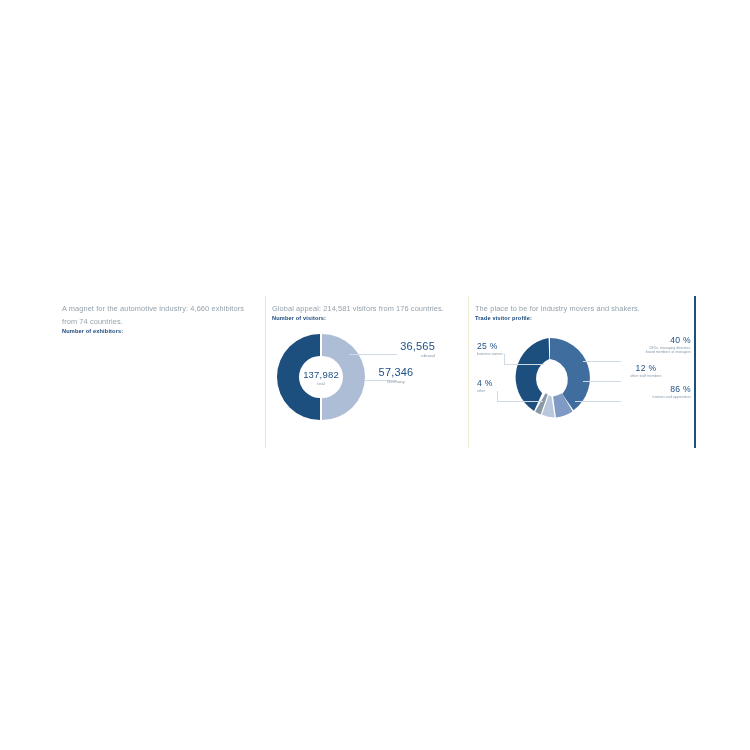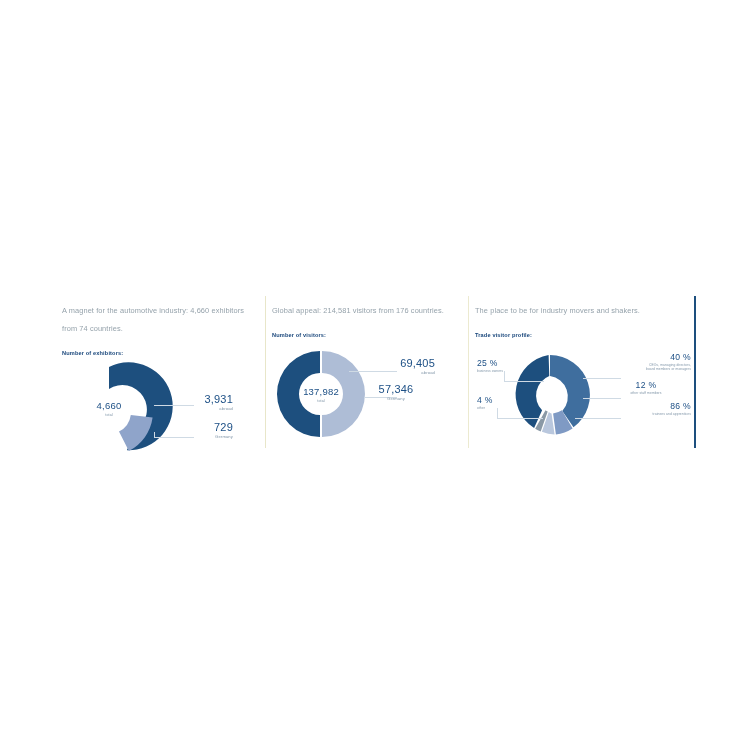--- a/index.html
+++ b/index.html
@@ -35,23 +35,23 @@
     position:absolute;
     top:0;right:0;width:1px;height:100%;
   }
   .panel.p1:after{background:#e8e6c9;}
   .panel.p2:after{background:#ecead0;}
   .panel.p3:after{background:#1d4f7e;width:2px;}
 
   .headline{
     color:#95a2ab;
     font-size:7.4px;
-    line-height:18px;
+    line-height:13px;
     letter-spacing:.1px;
-    margin:0 0 12px 0;
+    margin:0 0 0 0;
     font-weight:400;
   }
   .subhead{
     color:#17457a;
     font-size:5.6px;
     font-weight:700;
     letter-spacing:.15px;
     margin:0 0 2px 0;
   }
 
@@ -116,51 +116,20 @@
 <body>
 
 <div class="stage">
 
   <div class="panels">
 
     <div class="panel p1">
       <p class="headline">A magnet for the automotive industry: 4,660 exhibitors from 74 countries.</p>
       <p class="subhead">Number of exhibitors:</p>
 
-      <div class="chartwrap">
-        <svg width="200" height="115" viewBox="0 0 200 115">
-
-          <g>
-            <path fill="#1d4f7e" d="M 47 9
-                 A 44 44 0 1 1 64.9 92.3
-                 L 73.7 72.2
-                 A 22 22 0 1 0 47 31 Z"></path>
-            <path fill="#8fa4ca" d="M 66.9 92.9
-                 A 44 44 0 0 0 90.6 59.6
-                 L 68.8 56.9
-                 A 22 22 0 0 1 57 73.5 Z"></path>
-          </g>
-          <text class="ctr-num" x="47" y="51" text-anchor="middle">4,660</text>
-          <text class="ctr-sub" x="47" y="58" text-anchor="middle">total</text>
-        </svg>
-
-        <div class="leader" style="left:92px;top:47px;width:40px;"></div>
-        <div class="leader" style="left:92px;top:79px;width:40px;"></div>
-        <div class="leadv" style="left:92px;top:74px;height:6px;"></div>
-
-        <div class="lbl right" style="left:96px;top:36px;width:75px;">
-          <span class="big">3,931</span>
-          <span class="sm">abroad</span>
-        </div>
-
-        <div class="lbl right" style="left:96px;top:64px;width:75px;">
-          <span class="big">729</span>
-          <span class="sm">Germany</span>
-        </div>
-      </div>
     </div>
 
     <div class="panel p2">
       <p class="headline">Global appeal: 214,581 visitors from 176 countries.</p>
       <p class="subhead">Number of visitors:</p>
 
       <div class="chartwrap">
         <svg width="195" height="115" viewBox="0 0 195 115">
 
           <g>
@@ -174,21 +143,21 @@
                  A 21 21 0 0 0 50 33 Z"></path>
           </g>
           <text class="ctr-num" x="49" y="55" text-anchor="middle">137,982</text>
           <text class="ctr-sub" x="49" y="62" text-anchor="middle">total</text>
         </svg>
 
         <div class="leader" style="left:77px;top:31px;width:48px;"></div>
         <div class="leader" style="left:92px;top:57px;width:33px;"></div>
 
         <div class="lbl right" style="left:85px;top:18px;width:78px;">
-          <span class="big">69,405</span>
+          <span class="big">36,565</span>
           <span class="sm">abroad</span>
         </div>
 
         <div class="lbl right" style="left:85px;top:44px;width:78px;text-align:center;">
           <span class="big">57,346</span>
           <span class="sm">Germany</span>
         </div>
       </div>
     </div>
 

